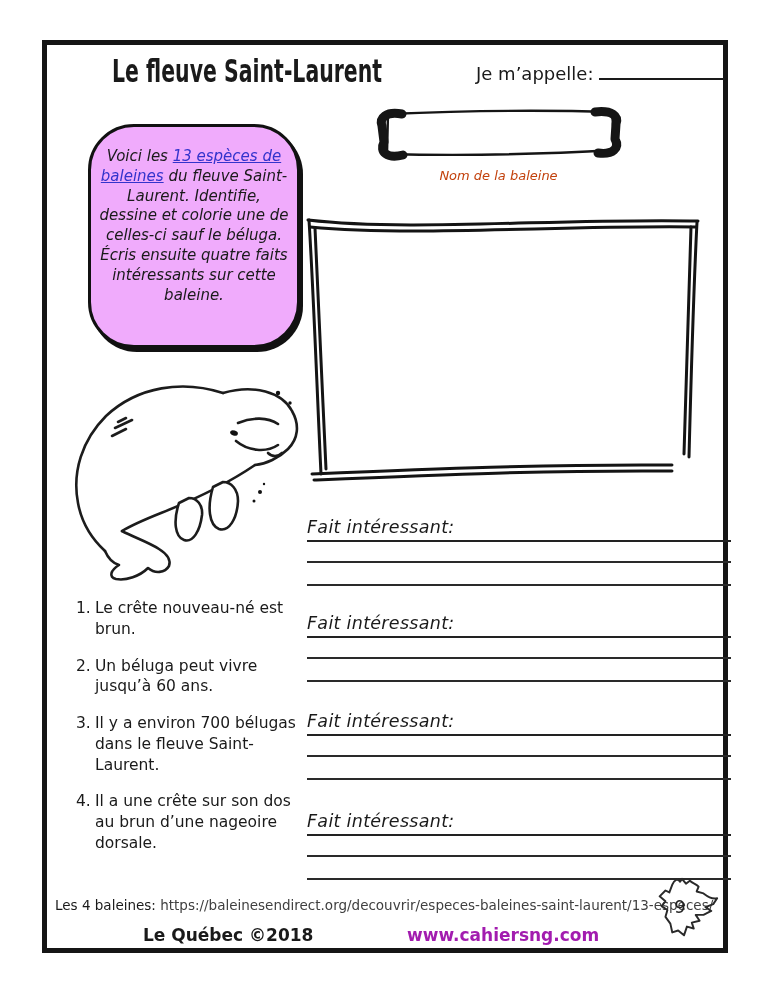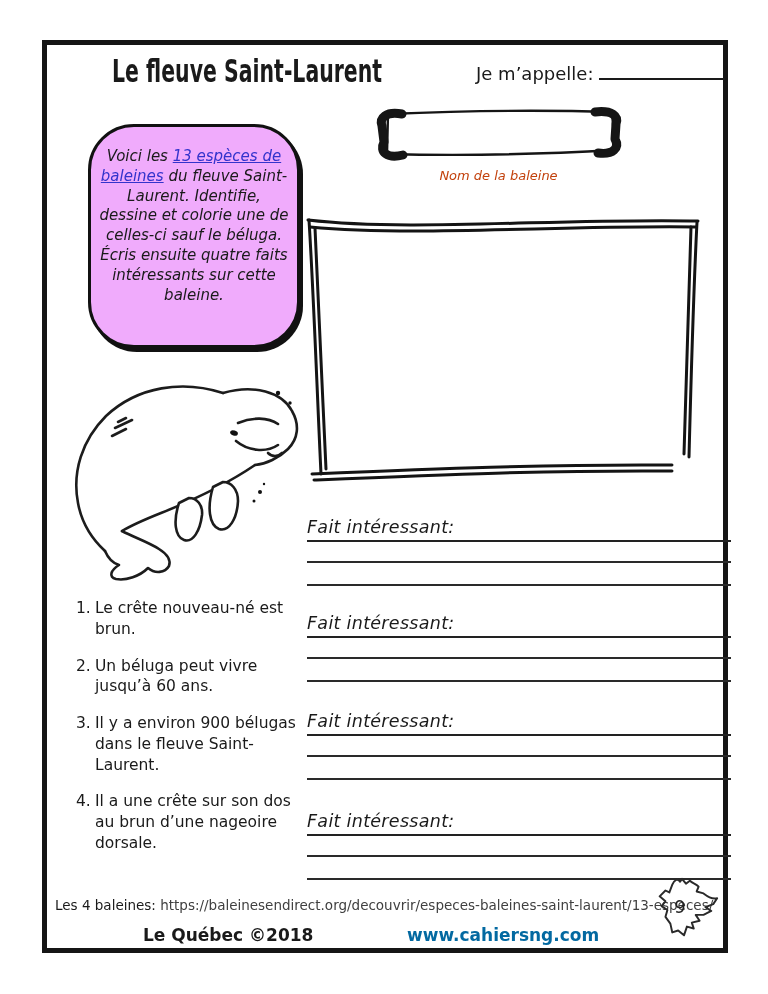--- a/index.html
+++ b/index.html
@@ -51,21 +51,21 @@
   .answer-line{height:19px;border-bottom:2px solid #2a2a2a;}
   .answer-line + .answer-line{height:21px;}
   .footer-source{left:55px;top:897px;font-size:13.5px;white-space:nowrap;}
   .footer-source a{color:#404040;cursor:pointer;}
   .quebec-wrap{left:645px;top:874px;width:78px;height:72px;}
   .page-number{
     left:645px;top:896px;width:70px;text-align:center;
     font-size:18px;color:#222;
   }
   .copyright{left:143px;top:925px;font-size:17px;font-weight:700;}
-  .website{left:407px;top:925px;font-size:17px;font-weight:700;color:#0369a1;cursor:pointer;}
+  .website{left:407px;top:925px;font-size:17px;font-weight:700;color:#a21caf;cursor:pointer;}
   svg{display:block;}
 </style>
 </head>
 <body>
 
 <div>
 
   <div class="abs sheet-border"></div>
 
   <h1 class="abs title">Le fleuve Saint-Laurent</h1>
@@ -135,21 +135,21 @@
     <div class="fact-item">
       <span class="num">1.</span>
       <span class="txt">Le crête nouveau-né est brun.</span>
     </div>
     <div class="fact-item">
       <span class="num">2.</span>
       <span class="txt">Un béluga peut vivre jusqu’à 60 ans.</span>
     </div>
     <div class="fact-item">
       <span class="num">3.</span>
-      <span class="txt">Il y a environ 900 bélugas dans le fleuve Saint-Laurent.</span>
+      <span class="txt">Il y a environ 700 bélugas dans le fleuve Saint-Laurent.</span>
     </div>
     <div class="fact-item">
       <span class="num">4.</span>
       <span class="txt">Il a une crête sur son dos au brun d’une nageoire dorsale.</span>
     </div>
   </div>
 
   <div class="abs fact-section" style="top:517px">
     <div class="fact-label-row"><span>Fait intéressant:</span></div>
     <div class="answer-line"></div>

